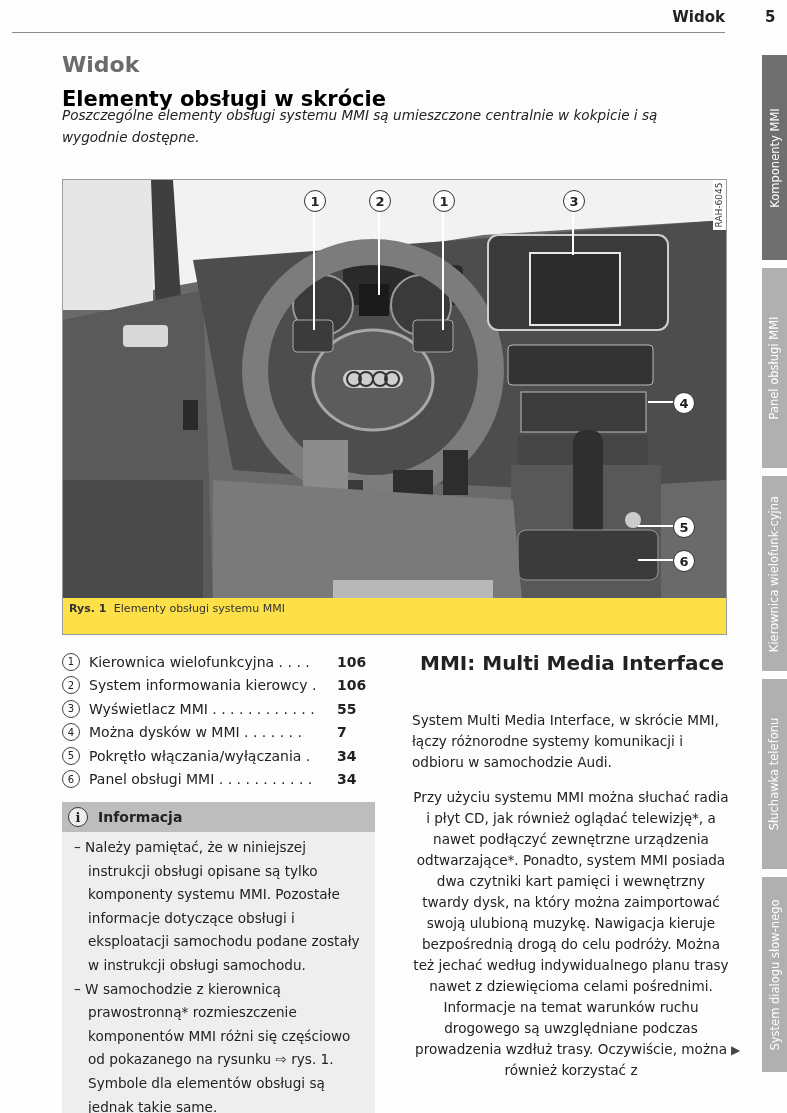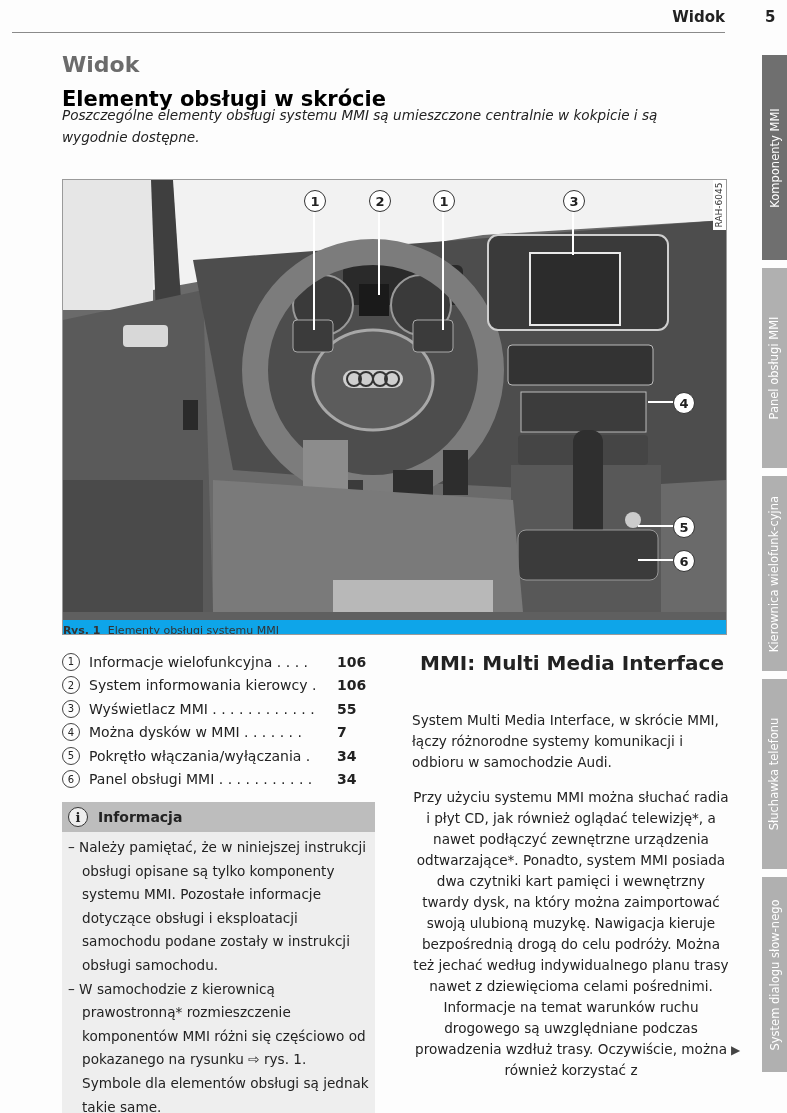--- a/index.html
+++ b/index.html
@@ -6,32 +6,32 @@
   body{width:787px;height:1113px;background:#fdfdfd;position:relative;overflow:hidden;
        font-family:"DejaVu Sans","Liberation Sans",sans-serif;color:#222;}
   .hdr-rule{position:absolute;left:12px;top:32px;width:713px;height:1px;background:#8a8a8a;}
   .hdr-title{position:absolute;left:640px;top:8px;width:85px;text-align:right;font-size:15px;font-weight:bold;color:#222;}
   .hdr-page{position:absolute;left:765px;top:8px;font-size:15px;font-weight:bold;color:#222;}
   .h1{position:absolute;left:62px;top:52px;font-size:22px;font-weight:bold;color:#6b6b6b;}
   .h2{position:absolute;left:62px;top:87px;font-size:21px;font-weight:bold;color:#000000;}
   .intro{position:absolute;left:62px;top:104px;width:665px;font-size:13.6px;font-style:italic;line-height:22px;color:#222;}
   .figure{position:absolute;left:62px;top:179px;width:663px;height:454px;border:1px solid #9a9a9a;background:#5f5f5f;overflow:hidden;}
   .figure svg{display:block;}
-  .caption{position:absolute;left:0;bottom:0;width:100%;height:14px;background:#0ea5e9;font-size:11px;line-height:22px;box-sizing:border-box;color:#333;}
+  .caption{position:absolute;left:0;bottom:0;width:100%;height:36px;background:#fde047;font-size:11px;line-height:22px;padding-left:6px;box-sizing:border-box;color:#333;}
   .caption b{margin-right:4px;}
   .legend{position:absolute;left:62px;top:650px;width:315px;}
   .leg-row{display:flex;align-items:center;height:23.5px;font-size:14px;color:#222;}
   .leg-num{width:16px;height:16px;border:1px solid #444;border-radius:50%;font-size:10px;display:flex;align-items:center;justify-content:center;margin-right:9px;flex:none;}
   .leg-text{flex:1;white-space:nowrap;overflow:hidden;}
   .leg-page{width:40px;text-align:left;font-weight:bold;}
   .infobox{position:absolute;left:62px;top:802px;width:313px;background:#eeeeee;}
   .info-head{background:#bdbdbd;height:30px;display:flex;align-items:center;padding-left:6px;font-size:14px;font-weight:bold;color:#222;}
   .info-icon{width:18px;height:18px;border:1.5px solid #333;border-radius:50%;display:flex;align-items:center;justify-content:center;font-family:"DejaVu Serif",serif;font-weight:bold;font-size:13px;margin-right:10px;background:#eee;}
   .info-body{padding:4px 6px 6px 6px;font-size:13.6px;line-height:23.6px;color:#222;}
-  .info-item{padding-left:14px;text-indent:-14px;}
+  .info-item{padding-left:14px;text-indent:-14px;margin-left:6px;}
   .right-h{position:absolute;left:412px;top:650px;width:320px;font-size:20px;font-weight:bold;line-height:26px;color:#222;text-align:center;}
   .right-lead{position:absolute;left:412px;top:710px;width:315px;font-size:13.6px;line-height:21px;color:#222;}
   .right-body{position:absolute;left:412px;top:787px;width:318px;font-size:13.6px;line-height:21px;color:#222;text-align:center;}
   .cont-arrow{position:absolute;left:731px;top:1043px;font-size:12px;color:#444;}
   .sidetab{position:absolute;left:762px;width:25px;display:flex;align-items:center;justify-content:center;overflow:hidden;}
   .sidetab span{transform:rotate(-90deg);white-space:nowrap;font-size:11.5px;color:#fff;}
   .tab-active{background:#6f6f6f;}
   .tab-inactive{background:#b0b0b0;}
 </style>
 </head>
@@ -123,21 +123,21 @@
     </div>
   <div class="caption">
     <b>Rys. 1</b>
     <span>Elementy obsługi systemu MMI</span>
   </div>
 </div>
 
 <div class="legend">
   <div class="leg-row">
     <span class="leg-num">1</span>
-    <span class="leg-text">Informacje wielofunkcyjna  . . . .</span>
+    <span class="leg-text">Kierownica wielofunkcyjna  . . . .</span>
     <span class="leg-page">106</span>
     </div>
   <div class="leg-row">
     <span class="leg-num">2</span>
     <span class="leg-text">System informowania kierowcy .</span>
     <span class="leg-page">106</span>
     </div>
   <div class="leg-row">
     <span class="leg-num">3</span>
     <span class="leg-text">Wyświetlacz MMI . . . . . . . . . . . .</span>

